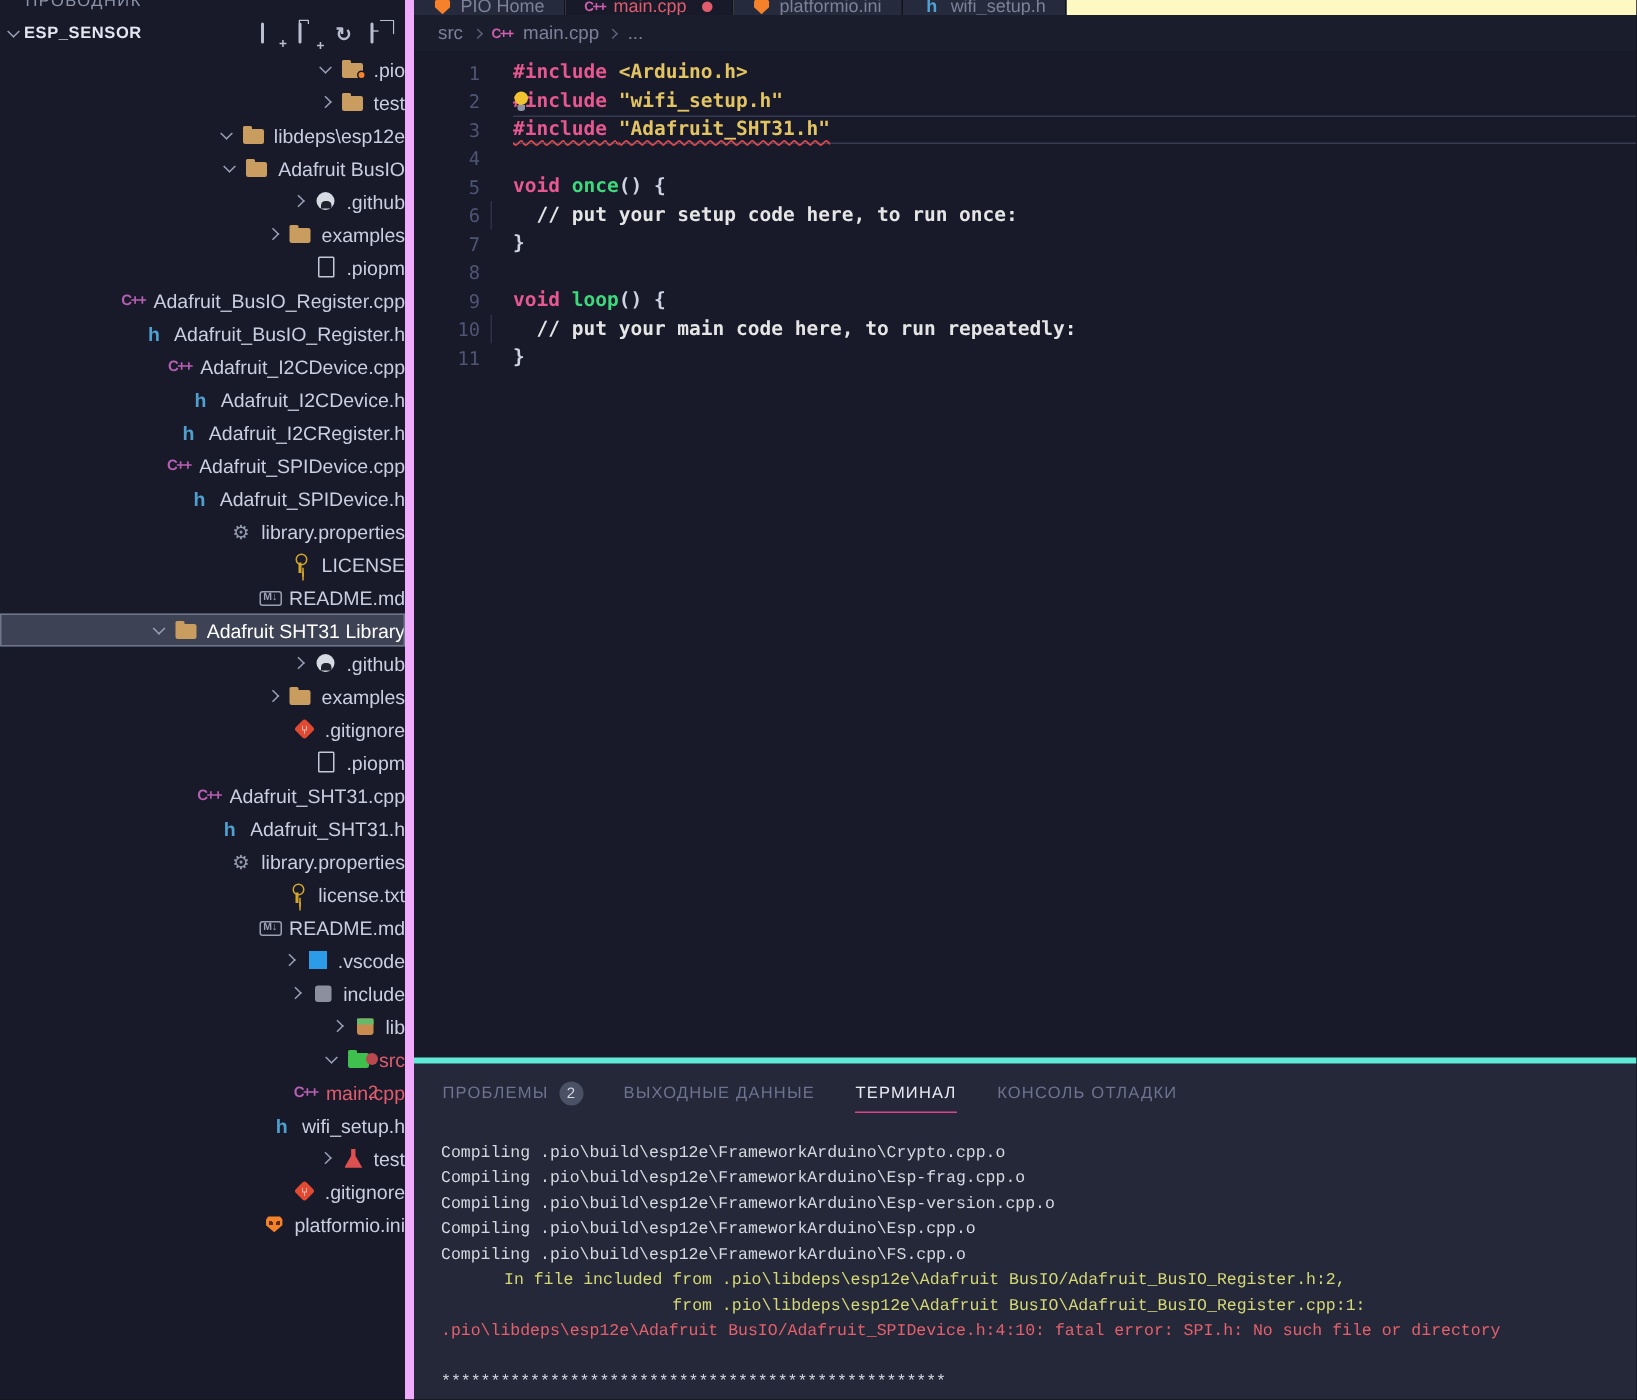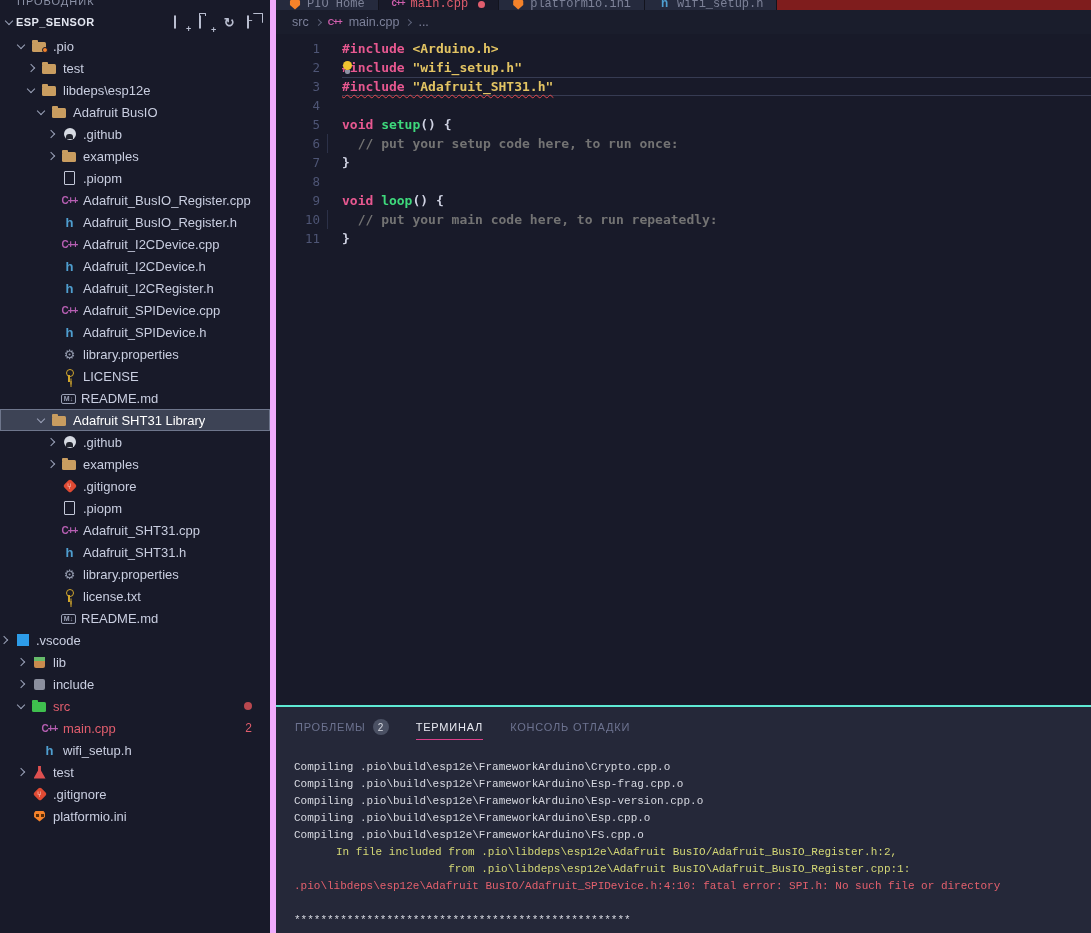--- a/index.html
+++ b/index.html
@@ -28,21 +28,21 @@
     font-size:9px; font-weight:bold; }
   .sact-refresh { color:#b9bed0; font-size:13px; line-height:13px; width:auto; }
   .sact-collapse { width:9px; height:9px; border:1.3px solid #b9bed0; margin-top:3px; border-radius:1px; }
   .sact-collapse::before { content:""; position:absolute; top:-3px; right:-3px; width:9px; height:9px;
     border-top:1.3px solid #b9bed0; border-right:1.3px solid #b9bed0; border-radius:1px; }
   .sact-collapse::after { content:"−"; position:absolute; left:1px; top:1px; color:#b9bed0;
     font-size:8px; line-height:8px; }
 
   .tree { flex:1; overflow:hidden; position:relative; }
   .row { height:22px; display:flex; align-items:center; position:relative;
-    color:#c9cee0; font-size:13px; cursor:pointer; white-space:nowrap; }
+    color:#c9cee0; font-size:13px; cursor:pointer; white-space:nowrap;justify-content:flex-end; }
   .row .lbl { overflow:hidden; text-overflow:ellipsis; }
   .row.selected { background:#3d4355; outline:1px solid #6e768c; outline-offset:-1px; color:#fff; }
   .row.error-row .lbl { color:#e15d6d; }
   .badge-num { position:absolute; right:18px; color:#e15d6d; font-size:12px; }
   .badge-dot { position:absolute; right:18px; width:8px; height:8px; border-radius:50%; background:#b9484f; }
   .chev { width:6px; height:6px; border-right:1.5px solid #9aa1b8; border-bottom:1.5px solid #9aa1b8;
     flex:none; display:inline-block; }
   .chev.down { transform:rotate(45deg); margin-top:-3px; }
   .chev.right { transform:rotate(-45deg); }
   .chev-slot { width:14px; flex:none; display:flex; justify-content:flex-start; align-items:center; padding-left:1px; }
@@ -81,21 +81,21 @@
   .ic-lib::after { content:""; position:absolute; width:11px; height:4px; top:3px; background:#66bb6a; }
   .ic-test::before { content:""; width:12px; height:13px; background:#de5050;
     clip-path:polygon(38% 0,62% 0,62% 38%,100% 100%,0 100%,38% 38%); }
   .ic-pio::before { content:""; width:13px; height:11px; background:#f5822a;
     clip-path:polygon(50% 100%,8% 58%,8% 22%,22% 0,78% 0,92% 22%,92% 58%); }
   .ic-pio::after { content:""; position:absolute; top:6px; width:8px; height:3px;
     background:radial-gradient(circle 1.5px at 1.5px 1.5px,#5a2c05 99%,transparent), radial-gradient(circle 1.5px at 6.5px 1.5px,#5a2c05 99%,transparent); }
 
   
   .editor-col { flex:1; display:flex; flex-direction:column; background:#181a29; min-width:0; }
-  .tabbar { height:10px; background:#7f1d1d; overflow:hidden; display:flex; flex:none;font-family:Liberation Mono, monospace; }
+  .tabbar { height:10px; background:#fef9c3; overflow:hidden; display:flex; flex:none; }
   .tab { height:30px; transform:translateY(-11px); display:flex; align-items:center; gap:6px;
     padding:0 13px; font-size:12px; color:#7d8298; border-right:1px solid #12131d; background:#252a3d; }
   .tab.active { background:#181a29; }
   .tab.error-tab { color:#e15d6d; }
   .tab .tab-ic { width:13px; height:13px; display:inline-flex; align-items:center; justify-content:center; }
   .tab-ic.pio { background:#f5822a; clip-path:polygon(50% 100%,8% 58%,8% 22%,22% 0,78% 0,92% 22%,92% 58%); width:12px; height:11px; }
   .tab-ic.cpp { color:#d15fae; font-weight:bold; font-size:9px; letter-spacing:-1px; }
   .tab-ic.h { color:#4f9fd0; font-weight:bold; font-size:12px; }
   .tab .mod-dot { width:7px; height:7px; border-radius:50%; background:#c5cadb; margin-left:4px; }
   .tab.error-tab .mod-dot { background:#e15d6d; }
@@ -110,32 +110,32 @@
     padding-top:5px; position:relative; }
   .cline { height:19px; display:flex; align-items:center; position:relative; white-space:pre; }
   .cline .ln { width:44px; text-align:right; color:#4e5575; flex:none; font-size:12.5px; padding-right:0; }
   .cline .ctext { margin-left:22px; display:inline-block; position:relative;font-weight:bold; }
   .cline.current .cwrap { position:absolute; left:66px; right:0; top:0; bottom:0;
     border-top:1px solid #363b52; border-bottom:1px solid #363b52; }
   .tok-kw { color:#e75890; }
   .tok-str { color:#e3c463; }
   .tok-fn { color:#3ed97c; }
   .tok-pl { color:#cfd2e2; }
-  .tok-cm { color:#737373; }
+  .tok-cm { color:#e5e5e5; }
   .squiggle { text-decoration:underline wavy #e5484d 1px; text-decoration-skip-ink:none; text-underline-offset:3px; }
   .guide-line .ctext::before { content:""; position:absolute; left:-15px; top:-2px; bottom:-2px;
     width:1px; background:#2c3148; }
   .bulb { position:absolute; left:66px; top:3px; width:12px; height:12px; z-index:2; }
   .bulb::before { content:""; position:absolute; width:9px; height:9px; border-radius:50%;
     background:#f0c330; left:1px; top:0; }
   .bulb::after { content:""; position:absolute; width:5px; height:4px; background:#8e93a5;
     left:3px; bottom:-1px; border-radius:0 0 2px 2px; }
 
   
-  .panel { height:228px; flex:none; background:#252839; border-top:2px solid #5eead4;
+  .panel { height:228px; flex:none; background:#252839; border-top:4px solid #5eead4;
     display:flex; flex-direction:column; }
   .panel-tabs { height:40px; display:flex; align-items:center; gap:27px; padding-left:19px; flex:none; }
   .ptab { color:#6d7390; font-size:11px; letter-spacing:.8px; text-transform:uppercase; position:relative;
     display:flex; align-items:center; gap:7px; height:100%; cursor:pointer; }
   .ptab.active { color:#e9eaf2; }
   .ptab.active::after { content:""; position:absolute; bottom:7px; left:0; right:0; height:1.5px; background:#d9418a; }
   .pbadge { background:#4b5164; color:#d8dae2; border-radius:50%; width:16px; height:16px;
     display:inline-flex; align-items:center; justify-content:center; font-size:10px; letter-spacing:0; }
   .terminal { flex:1; font-family:Liberation Mono, monospace; font-size:11px; line-height:17px;
     padding:12px 0 0 18px; white-space:pre; overflow:hidden; }
@@ -322,29 +322,29 @@
           <span class="chev-slot">
             <span class="chev right"></span>
           </span>
           <span class="ic ic-vscode"></span>
           <span class="lbl">.vscode</span>
         </div>
         <div class="row" style="padding-left: 17px;">
           <span class="chev-slot">
             <span class="chev right"></span>
           </span>
+          <span class="ic ic-box"></span>
+          <span class="lbl">include</span>
+        </div>
+        <div class="row" style="padding-left: 17px;">
+          <span class="chev-slot">
+            <span class="chev right"></span>
+          </span>
           <span class="ic ic-lib"></span>
           <span class="lbl">lib</span>
-        </div>
-        <div class="row" style="padding-left: 17px;">
-          <span class="chev-slot">
-            <span class="chev right"></span>
-          </span>
-          <span class="ic ic-box"></span>
-          <span class="lbl">include</span>
         </div>
         <div class="row error-row" style="padding-left: 17px;">
           <span class="chev-slot">
             <span class="chev down"></span>
           </span>
           <span class="ic ic-folder-src"></span>
           <span class="lbl">src</span>
           <span class="badge-dot"></span>
         </div>
         <div class="row error-row" style="padding-left: 27px;">
@@ -406,35 +406,38 @@
         <span>main.cpp</span>
         <span class="bc-sep"></span>
         <span>...</span>
       </div>
 
     <div class="code-area" id="code">
         <div class="cline"><span class="ln">1</span><span class="ctext"><span class="tok-kw">#include</span><span class="tok-pl"> </span><span class="tok-str">&lt;Arduino.h&gt;</span></span></div>
         <div class="cline"><span class="ln">2</span><span class="bulb"></span><span class="ctext"><span class="tok-kw">#include</span><span class="tok-pl"> </span><span class="tok-str">"wifi_setup.h"</span></span></div>
         <div class="cline current"><span class="cwrap"></span><span class="ln">3</span><span class="ctext squiggle"><span class="tok-kw">#include</span><span class="tok-pl"> </span><span class="tok-str">"Adafruit_SHT31.h"</span></span></div>
         <div class="cline"><span class="ln">4</span><span class="ctext"></span></div>
-        <div class="cline"><span class="ln">5</span><span class="ctext"><span class="tok-kw">void</span><span class="tok-pl"> </span><span class="tok-fn">setup</span><span class="tok-pl">() {</span></span></div>
+        <div class="cline"><span class="ln">5</span><span class="ctext"><span class="tok-kw">void</span><span class="tok-pl"> </span><span class="tok-fn">once</span><span class="tok-pl">() {</span></span></div>
         <div class="cline guide-line"><span class="ln">6</span><span class="ctext"><span class="tok-pl">  </span><span class="tok-cm">// put your setup code here, to run once:</span></span></div>
         <div class="cline"><span class="ln">7</span><span class="ctext"><span class="tok-pl">}</span></span></div>
         <div class="cline"><span class="ln">8</span><span class="ctext"></span></div>
         <div class="cline"><span class="ln">9</span><span class="ctext"><span class="tok-kw">void</span><span class="tok-pl"> </span><span class="tok-fn">loop</span><span class="tok-pl">() {</span></span></div>
         <div class="cline guide-line"><span class="ln">10</span><span class="ctext"><span class="tok-pl">  </span><span class="tok-cm">// put your main code here, to run repeatedly:</span></span></div>
         <div class="cline"><span class="ln">11</span><span class="ctext"><span class="tok-pl">}</span></span></div>
       </div>
 
     <div class="panel">
       <div class="panel-tabs" id="ptabs">
           <div class="ptab">
             <span>ПРОБЛЕМЫ</span>
             <span class="pbadge">2</span>
           </div>
+          <div class="ptab">
+            <span>ВЫХОДНЫЕ ДАННЫЕ</span>
+          </div>
           <div class="ptab active">
             <span>ТЕРМИНАЛ</span>
           </div>
           <div class="ptab">
             <span>КОНСОЛЬ ОТЛАДКИ</span>
           </div>
         </div>
       <div class="terminal" id="terminal"><div class="t-plain">Compiling .pio\build\esp12e\FrameworkArduino\Crypto.cpp.o</div><div class="t-plain">Compiling .pio\build\esp12e\FrameworkArduino\Esp-frag.cpp.o</div><div class="t-plain">Compiling .pio\build\esp12e\FrameworkArduino\Esp-version.cpp.o</div><div class="t-plain">Compiling .pio\build\esp12e\FrameworkArduino\Esp.cpp.o</div><div class="t-plain">Compiling .pio\build\esp12e\FrameworkArduino\FS.cpp.o</div><div class="t-warn">In file included from .pio\libdeps\esp12e\Adafruit BusIO/Adafruit_BusIO_Register.h:2,</div><div class="t-warn">                 from .pio\libdeps\esp12e\Adafruit BusIO\Adafruit_BusIO_Register.cpp:1:</div><div class="t-err">.pio\libdeps\esp12e\Adafruit BusIO/Adafruit_SPIDevice.h:4:10: fatal error: SPI.h: No such file or directory</div><div class="t-plain">&nbsp;</div><div class="t-plain">***************************************************</div></div>
     </div>
   </main>

